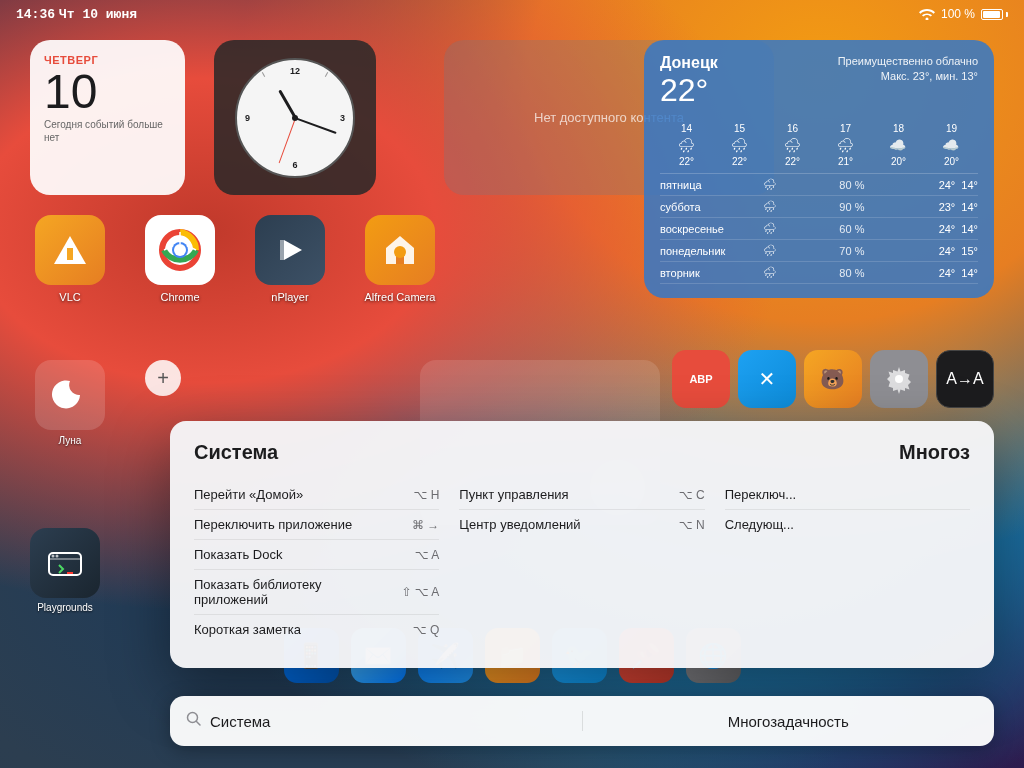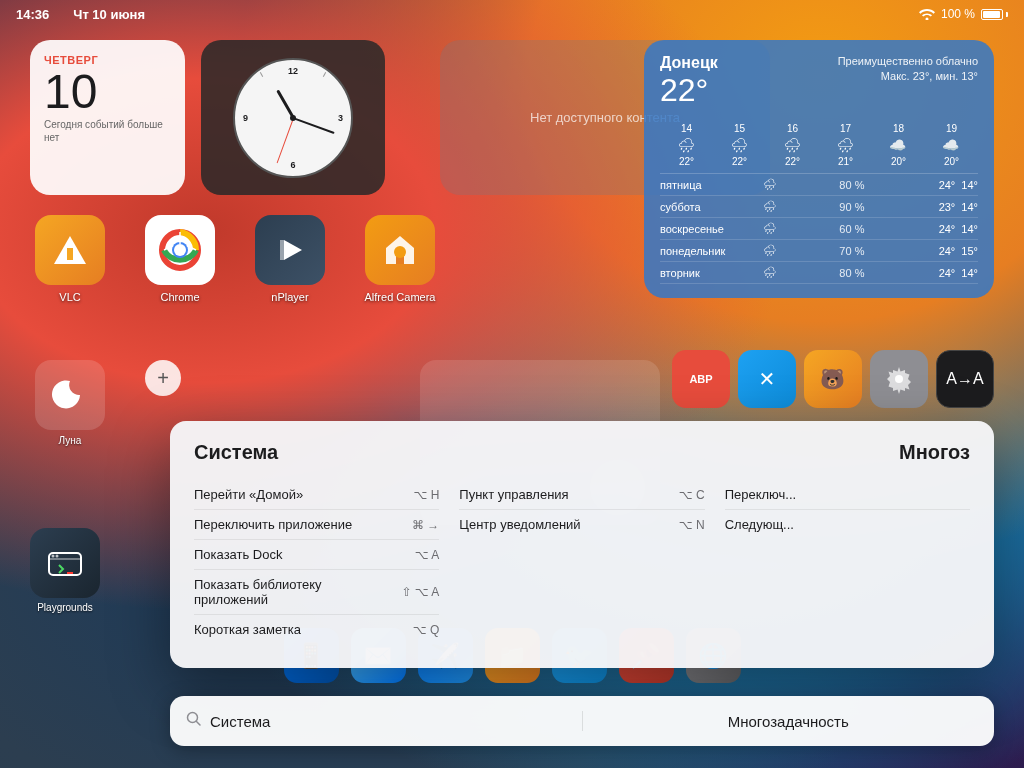--- a/index.html
+++ b/index.html
@@ -74,21 +74,21 @@
       border-radius: 0 1px 1px 0;
       margin-left: 1px;
     }
 
     
     #widgets-area {
       position: absolute;
       top: 40px;
       left: 30px;
       display: flex;
-      gap: 16px;
+      gap: 29px;
       z-index: 10;
     }
 
     
     .widget-calendar {
       width: 155px;
       height: 155px;
       background: rgba(255,255,255,0.92);
       border-radius: 20px;
       padding: 14px;
@@ -110,21 +110,21 @@
       margin: 2px 0;
     }
     .widget-calendar .event-text {
       font-size: 10px;
       color: #666;
       line-height: 1.3;
     }
 
     
     .widget-clock {
-      width: 184px;
+      width: 162px;
       height: 155px;
       background: rgba(40,40,40,0.85);
       border-radius: 20px;
       display: flex;
       align-items: center;
       justify-content: center;
     }
     .clock-face {
       width: 120px;
       height: 120px;
@@ -473,21 +473,21 @@
       color: #555;
       font-weight: 300;
     }
   </style>
 </head>
 <body>
 
 <div id="wallpaper"></div>
 
 <div id="status-bar">
-  <div style="display:flex;gap:24px;align-items:center;">
+  <div style="display:flex;gap:4px;align-items:center;font-family:Liberation Mono, monospace;">
     <span id="status-time">14:36</span>
     <span style="font-size:13px;font-weight:600;color:white;">Чт 10 июня</span>
   </div>
   <div id="status-right">
     <svg width="16" height="12" viewBox="0 0 16 12">
       <path d="M8 3C5.5 3 3.2 4 1.5 5.7L0 4.2C2.1 2.1 5 1 8 1s5.9 1.1 8 3.2L14.5 5.7C12.8 4 10.5 3 8 3z" fill="white"></path>
       <path d="M8 7c-1.5 0-2.8.6-3.8 1.5L3 7.3C4.3 6.2 6.1 5.5 8 5.5s3.7.7 5 1.8L11.8 8.5C10.8 7.6 9.5 7 8 7z" fill="white"></path>
       <circle cx="8" cy="11" r="1.5" fill="white"></circle>
     </svg>
     <span>100 %</span>

